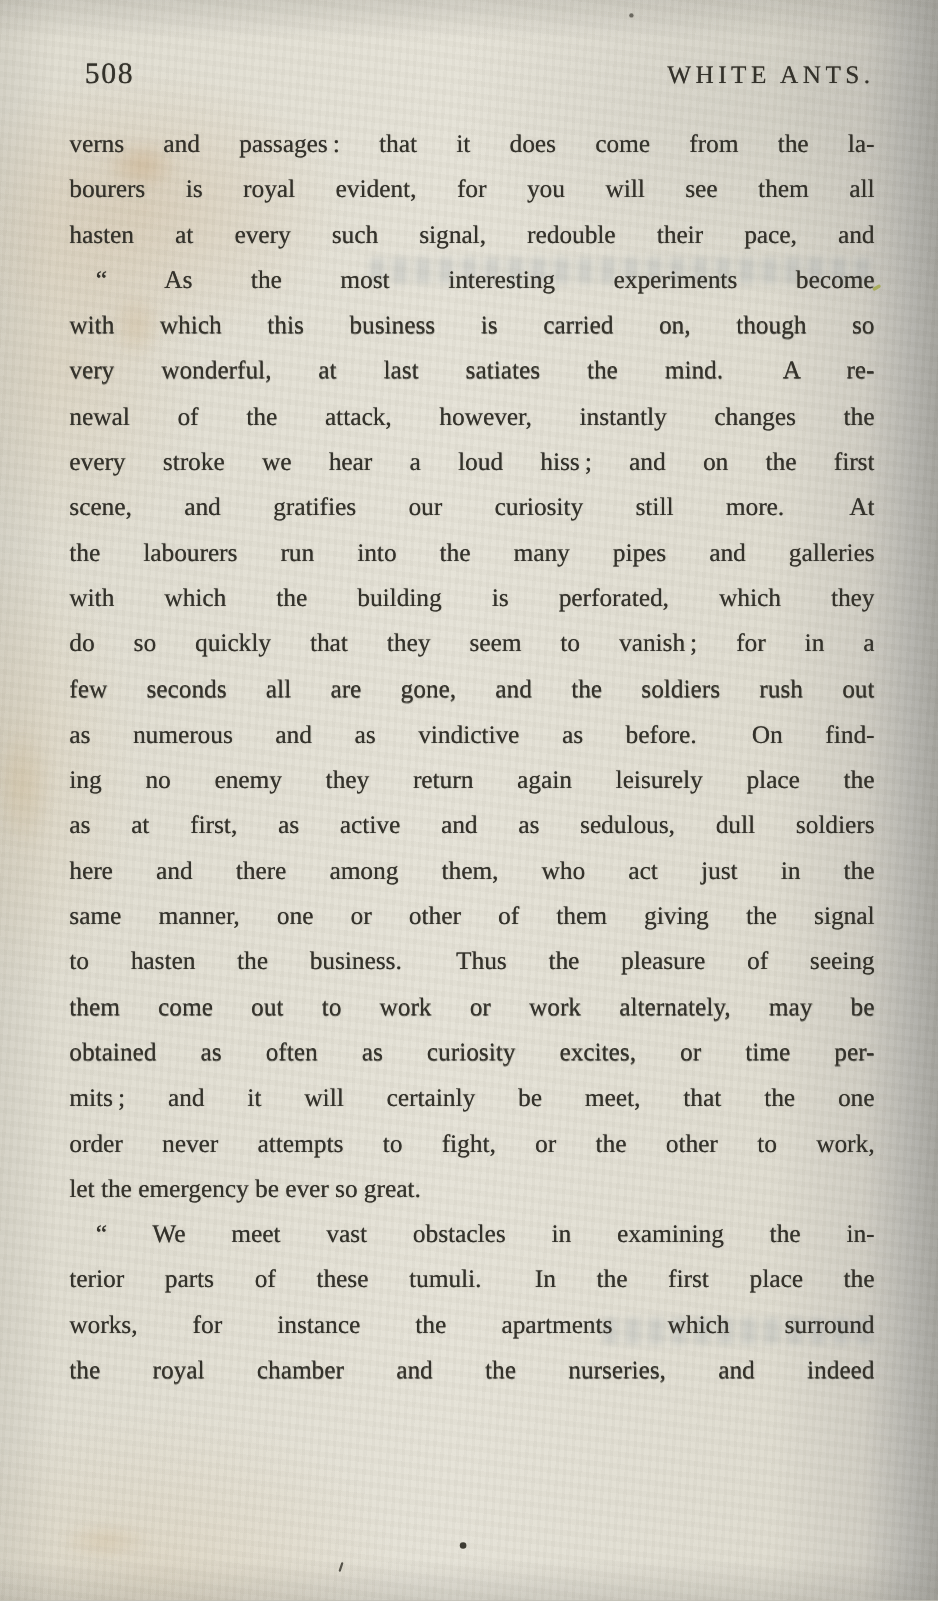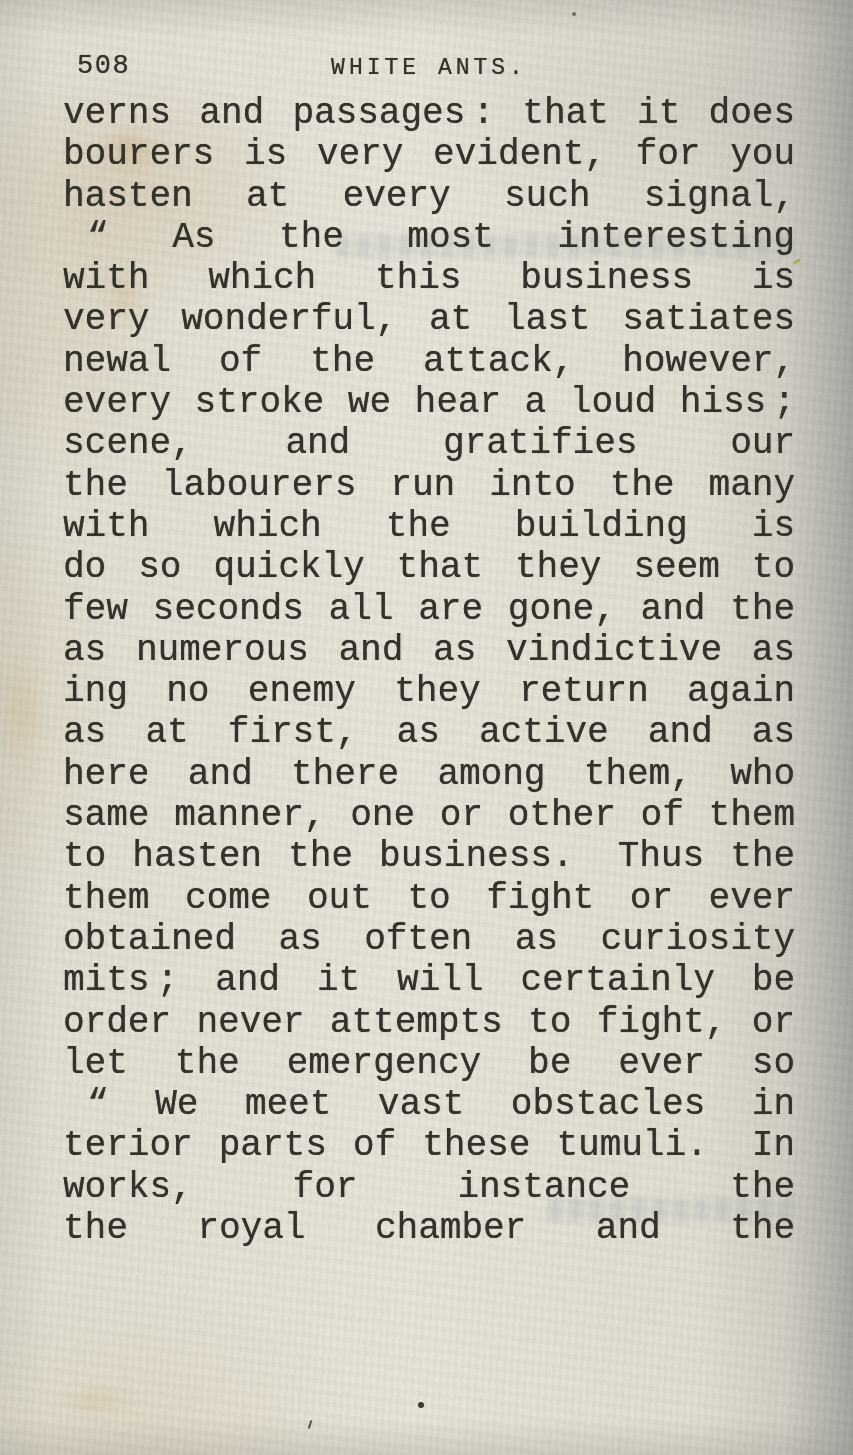--- a/index.html
+++ b/index.html
@@ -3,21 +3,21 @@
 <meta charset="utf-8">
 <style>
   html, body { margin: 0; padding: 0; }
   body {
     width: 853px; height: 1455px; overflow: hidden;
     background: #8a8982;
   }
   .page {
     position: relative;
     width: 853px; height: 1455px;
-    font-family: Liberation Mono, monospace;
+    font-family: Liberation Serif, serif;
     color: #34322b;
     background-color: #e2dfd4;
     background-image:
       radial-gradient(ellipse 260px 180px at 130px 190px, rgba(186,148,98,0.22), transparent 70%),
       radial-gradient(ellipse 180px 260px at 60px 330px, rgba(190,158,110,0.14), transparent 70%),
       radial-gradient(ellipse 160px 300px at 15px 700px, rgba(198,168,118,0.16), transparent 70%),
       radial-gradient(ellipse 420px 260px at 730px 90px, rgba(146,146,140,0.18), transparent 75%),
       radial-gradient(ellipse 300px 200px at 140px 1430px, rgba(196,166,116,0.14), transparent 75%),
       linear-gradient(to bottom, rgba(148,146,138,0.28) 0%, rgba(148,146,138,0) 2.5%),
       linear-gradient(to bottom, rgba(148,146,138,0) 97.5%, rgba(138,136,128,0.25) 100%),
@@ -31,28 +31,28 @@
       repeating-linear-gradient(7deg, rgba(120,115,100,0.03) 0 5px, rgba(255,255,250,0.025) 5px 11px);
   }
 
   .running-head { position: absolute; top: 48px; left: 63px; width: 732px; height: 34px; }
   .page-number {
     position: absolute; left: 14px; top: 3px;
     font-size: 27px; letter-spacing: 1.5px;
     text-shadow: 0 0 0.8px rgba(52,50,43,0.85);
   }
   .running-title {
-    display: block; text-align: center;
+    display: block; text-align: right;
     font-size: 23px; letter-spacing: 4px; padding-top: 7px;
     text-shadow: 0 0 0.7px rgba(52,50,43,0.8);
   }
 
   .body-text {
-    position: absolute; left: 63px; top: 93px; width: 732px;
-    font-size: 36px;
+    position: absolute; left: 63px; top: 110px; width: 732px;
+    font-size: 23px;
     text-shadow: 0.2px 0.2px 0.7px rgba(52,50,43,0.85);
   }
   .line {
     height: 41.3px; line-height: 41.3px;
     text-align: justify; text-align-last: justify;
     overflow: hidden; white-space: normal;
   }
   .line.indent { text-indent: 24px; }
   .line.no-justify { text-align-last: left; }
 
@@ -96,41 +96,41 @@
   <div class="bleed b2"></div>
 
   <div class="running-head">
     <span class="page-number">508</span>
     <span class="running-title">WHITE ANTS.</span>
   </div>
 
   <div class="body-text">
       <div class="paragraph">
         <div class="line">verns and passages : that it does come from the la-</div>
-        <div class="line">bourers is very evident, for you many see them all</div>
+        <div class="line">bourers is royal evident, for you will see them all</div>
         <div class="line">hasten at every such signal, redouble their pace, and</div>
       </div>
       <div class="paragraph">
         <div class="line indent">“ As the most interesting experiments become</div>
         <div class="line">with which this business is carried on, though so</div>
         <div class="line">very wonderful, at last satiates the mind.  A re-</div>
         <div class="line">newal of the attack, however, instantly changes the</div>
         <div class="line">every stroke we hear a loud hiss ; and on the first</div>
         <div class="line">scene, and gratifies our curiosity still more.  At</div>
         <div class="line">the labourers run into the many pipes and galleries</div>
         <div class="line">with which the building is perforated, which they</div>
         <div class="line">do so quickly that they seem to vanish ; for in a</div>
         <div class="line">few seconds all are gone, and the soldiers rush out</div>
         <div class="line">as numerous and as vindictive as before.  On find-</div>
         <div class="line">ing no enemy they return again leisurely place the</div>
-        <div class="line">as at first, as active and as sedulous, with soldiers</div>
+        <div class="line">as at first, as active and as sedulous, dull soldiers</div>
         <div class="line">here and there among them, who act just in the</div>
         <div class="line">same manner, one or other of them giving the signal</div>
         <div class="line">to hasten the business.  Thus the pleasure of seeing</div>
-        <div class="line">them come out to fight or ever alternately, may be</div>
+        <div class="line">them come out to work or work alternately, may be</div>
         <div class="line">obtained as often as curiosity excites, or time per-</div>
         <div class="line">mits ; and it will certainly be meet, that the one</div>
         <div class="line">order never attempts to fight, or the other to work,</div>
         <div class="line no-justify">let the emergency be ever so great.</div>
       </div>
       <div class="paragraph">
         <div class="line indent">“ We meet vast obstacles in examining the in-</div>
         <div class="line">terior parts of these tumuli.  In the first place the</div>
         <div class="line">works, for instance the apartments which surround</div>
         <div class="line">the royal chamber and the nurseries, and indeed</div>

